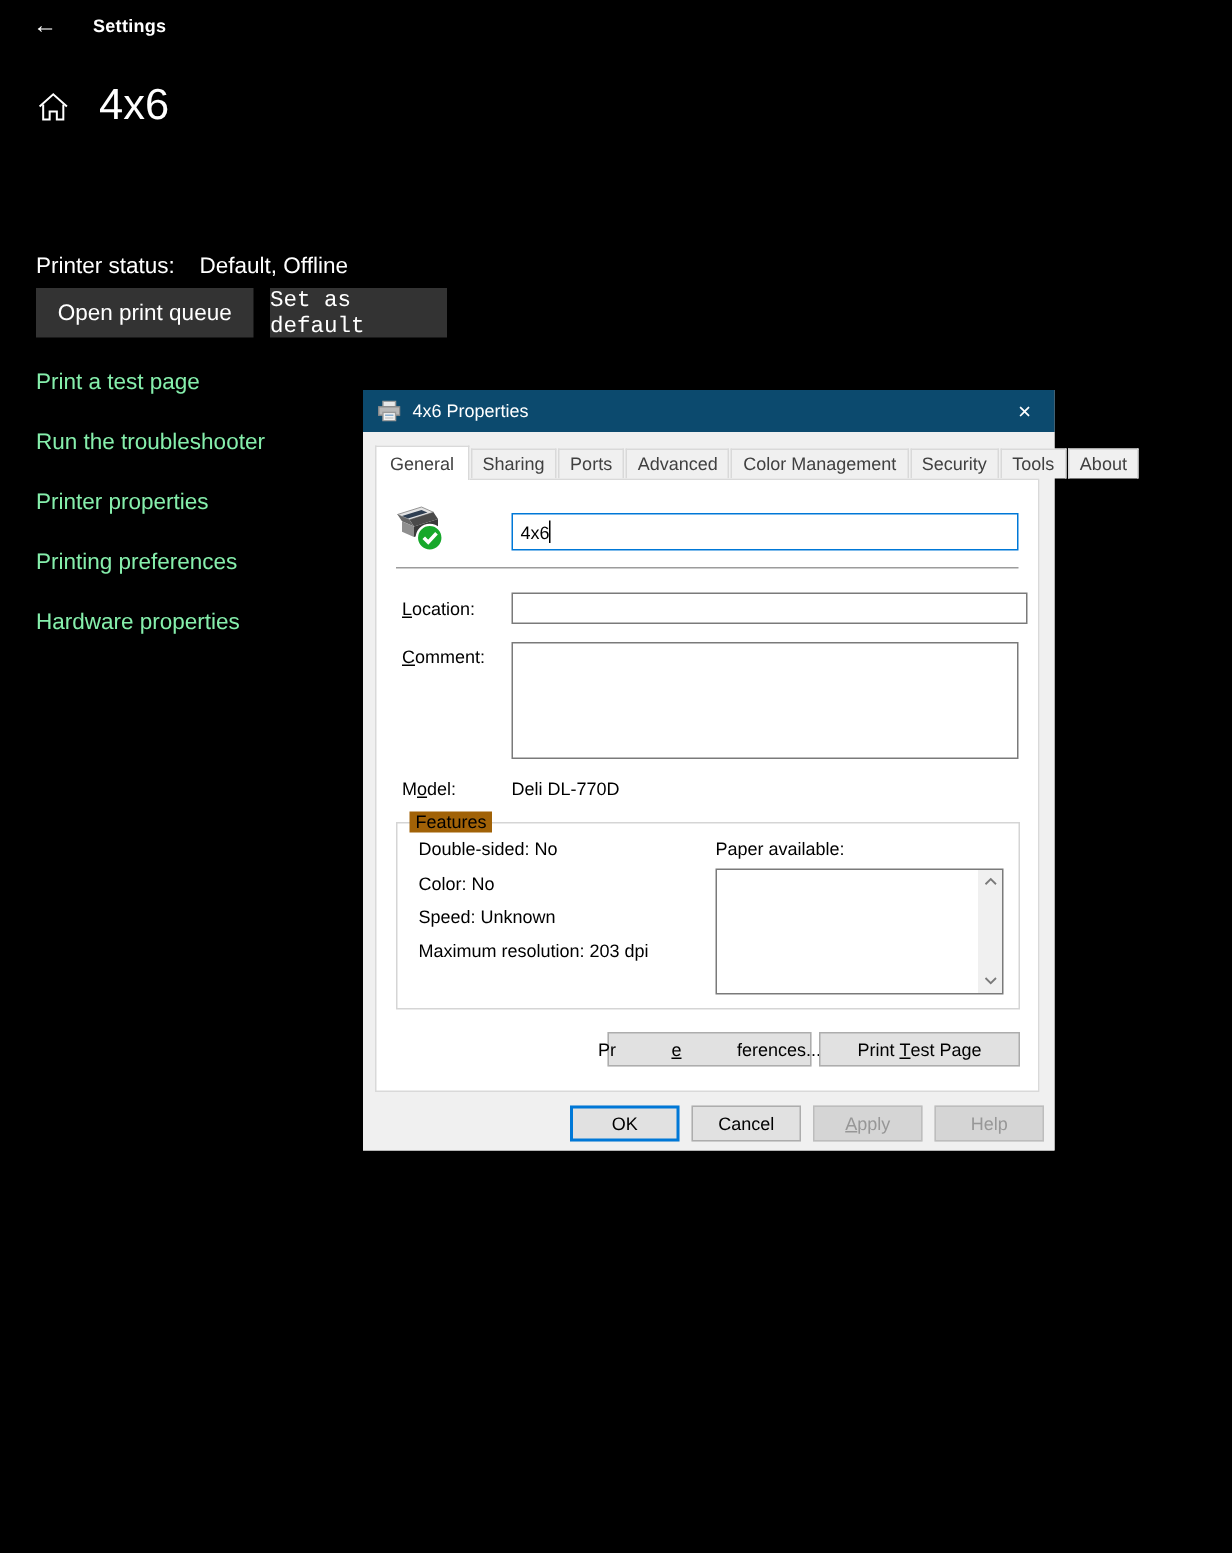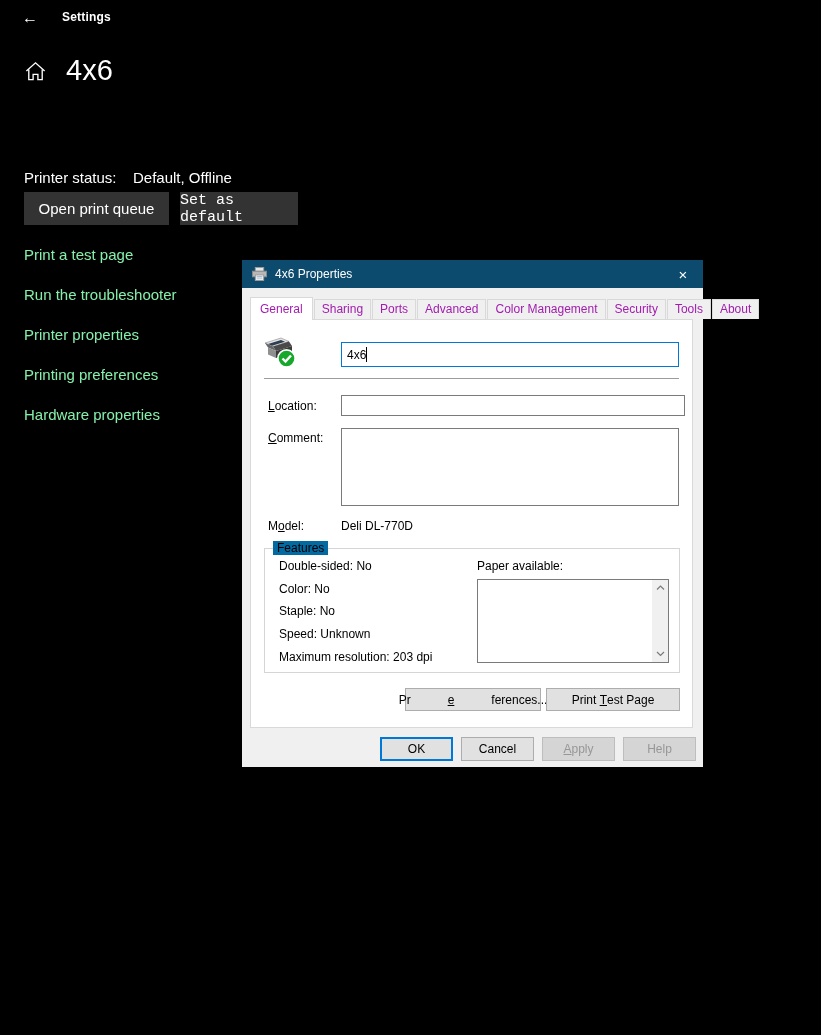--- a/index.html
+++ b/index.html
@@ -27,38 +27,38 @@
           box-shadow:0 8px 24px rgba(0,0,0,.6);}
   .titlebar{left:0;top:0;right:0;height:28px;background:#0c4a6e;display:flex;align-items:center;}
   .titlebar-icon{margin-left:10px;display:flex;}
   .titlebar-text{margin-left:8px;font-size:12px;color:#fff;}
   .close-btn{position:absolute;right:0;top:0;width:40px;height:28px;display:flex;
              align-items:center;justify-content:center;color:#fff;font-size:15px;cursor:pointer;}
   .dlg-body{left:0;top:28px;width:461px;height:479px;background:#f0f0f0;}
 
   .tabs{left:8px;top:10px;height:21px;display:flex;align-items:flex-end;}
   .tab{background:#f0f0f0;border:1px solid #d9d9d9;border-bottom:none;font-size:12px;
-       padding:2px 7px 3px 7px;margin-right:1px;white-space:nowrap;cursor:pointer;color:#a21caf;}
+       padding:2px 7px 3px 7px;margin-right:1px;white-space:nowrap;cursor:pointer;color:#404040;}
   .tab.active{background:#fff;padding:4px 9px;position:relative;z-index:3;margin-bottom:-1px;}
 
   .tab-page{left:8px;top:31px;width:441px;height:407px;background:#fff;border:1px solid #d9d9d9;}
 
   .prn-icon{left:10px;top:15px;}
   .name-field{left:90px;top:22px;width:336px;height:23px;border:1px solid #0078d7;background:#fff;}
   .name-field input{position:absolute;left:0;top:0;width:100%;height:100%;border:none;outline:none;
                     padding:0 0 0 5px;font:12px "Liberation Sans","DejaVu Sans",sans-serif;background:transparent;box-sizing:border-box;}
   .caret{position:absolute;left:24px;top:4px;width:1px;height:15px;background:#000;}
   .hsep{left:13px;top:58px;width:415px;height:1px;background:#9c9c9c;}
 
   .fld-label{font-size:12px;color:#000;}
   .txt-field{background:#fff;border:1px solid #7a7a7a;}
   .u{text-decoration:underline;}
 
   .grp{left:13px;top:228px;width:414px;height:123px;border:1px solid #d5d5d5;background:#fff;}
-  .grp-label{position:absolute;left:8px;top:-8px;background:#0369a1;padding:0 4px;font-size:12px;}
+  .grp-label{position:absolute;left:8px;top:-8px;background:#a16207;padding:0 4px;font-size:12px;}
   .feat-item{height:22.7px;line-height:22.7px;font-size:12px;white-space:nowrap;}
   .listbox{position:absolute;left:212px;top:30px;width:190px;height:82px;background:#fff;border:1px solid #7a7a7a;}
   .vscroll{position:absolute;right:0;top:0;bottom:0;width:16px;background:#f0f0f0;}
   .scroll-arrow{position:absolute;left:0;width:16px;height:16px;display:flex;align-items:center;justify-content:center;cursor:pointer;}
 
   .win-btn{background:#e1e1e1;border:1px solid #adadad;font-size:12px;color:#000;
            display:flex;align-items:center;justify-content:center;cursor:pointer;box-sizing:border-box;}
   .win-btn.focused{border:2px solid #0078d7;}
   .win-btn.disabled{background:#d5d5d5;border-color:#bdbdbd;color:#979797;cursor:default;}
 </style>
@@ -150,21 +150,20 @@
 
         <div class="abs fld-label" style="left:17px;top:199px;"><span>M</span><span class="u">o</span><span>del:</span></div>
         <div class="abs fld-label" style="left:90px;top:199px;">Deli DL-770D</div>
 
         <div class="abs grp">
           <span class="grp-label">Features</span>
 
           <div class="abs" style="left:14px;top:6px;">
             <div class="feat-item">Double-sided: No</div>
             <div class="feat-item">Color: No</div>
-            <div class="feat-item">Staple: No</div>
             <div class="feat-item">Speed: Unknown</div>
             <div class="feat-item">Maximum resolution: 203 dpi</div>
           </div>
 
           <div class="abs fld-label" style="left:212px;top:10px;">Paper available:</div>
 
           <div class="listbox">
             <div class="vscroll">
               <span class="scroll-arrow" style="top:0;">
                 <svg width="9" height="6" viewBox="0 0 9 6">

